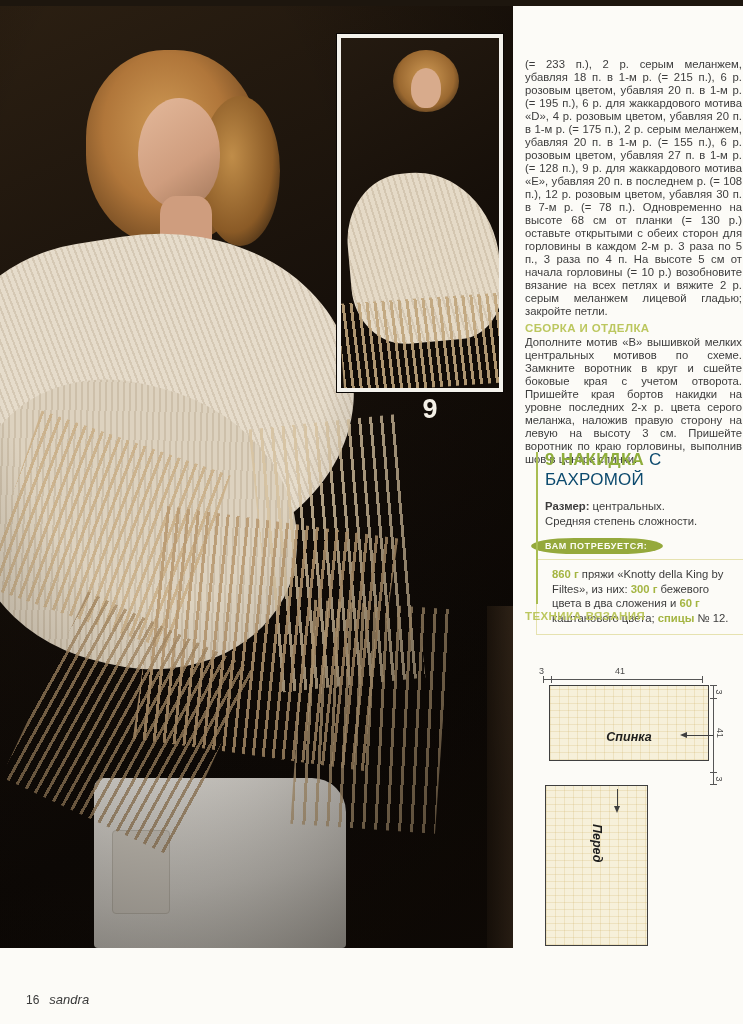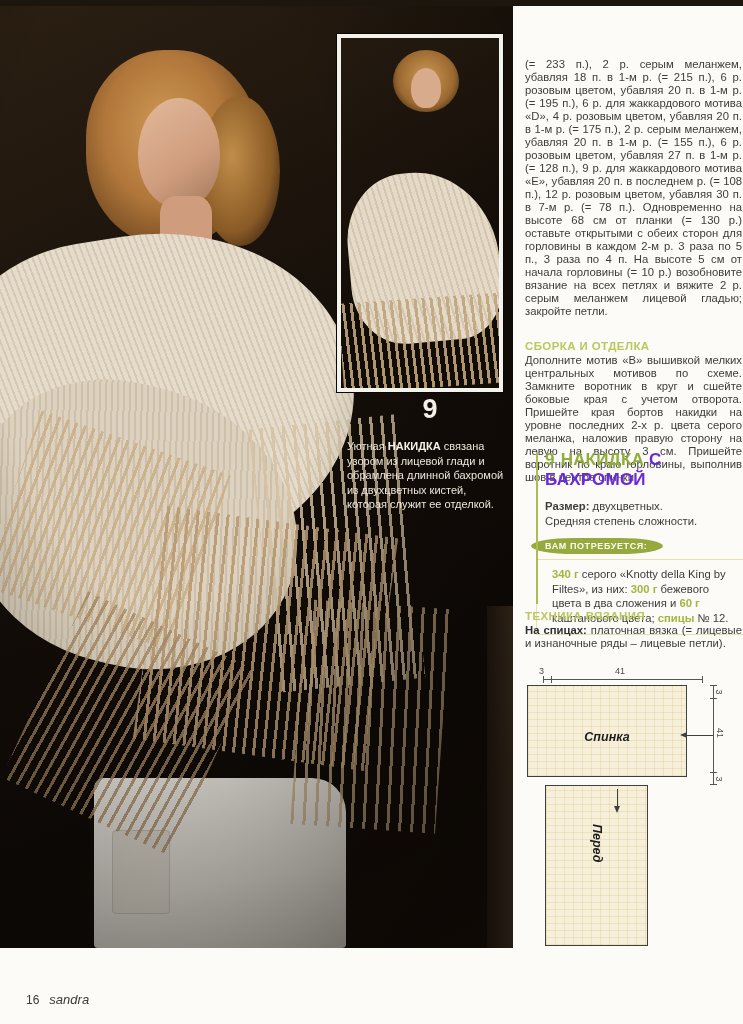--- a/index.html
+++ b/index.html
@@ -80,29 +80,29 @@
   .photo-caption { position:absolute; left:347px; top:433px; width:158px;
     font-size:11px; line-height:14.6px; color:#ece6da; }
   .photo-caption b { color:#f6f2e9; }
 
   
   .right-col { position:absolute; left:525px; top:58px; width:217px; height:960px; }
   .body-text { font-size:11.3px; line-height:13px; text-align:justify; }
   .body-text b { color:#2f2f2f; }
   .collar-p { margin-top:0px; }
   .sec-heading { font-size:11.5px; font-weight:bold; letter-spacing:.4px;
-    color:#bcc75f; margin:22px 0 2px 0; }
+    color:#bcc75f; margin:4px 0 2px 0; }
 
   .pattern-block { position:absolute; left:0; top:392px; width:217px; }
   .green-rule { position:absolute; left:11px; top:2px; width:2px; height:152px; background:#a9bd52; }
   .pattern-content { margin-left:20px; }
   .pattern-title { font-size:17px; letter-spacing:.2px; margin-bottom:9px; }
   .pattern-title .num { color:#8fae3c; font-weight:bold; margin-right:6px; }
   .pattern-title .strong { color:#8fae3c; font-weight:bold; }
-  .pattern-title .rest { color:#6d28d9; font-weight:bold; }
+  .pattern-title .rest { color:#0c4a6e; font-weight:normal; }
   .meta-line { font-size:11.3px; line-height:15px; }
   .badge { display:inline-block; margin:9px 0 0 -14px; padding:3px 16px 3px 14px;
     background:#95a93c; color:#fdfdf6; font-size:9px; font-weight:bold;
     letter-spacing:.6px; border-radius:60px / 11px; }
   .materials-box { margin:5px 0 0 -9px; width:208px;
     border:1px solid #e6e2b0; padding:7px 2px 9px 15px;
     font-size:11.3px; line-height:14.6px; }
   .grn { color:#a4b542; font-weight:bold; }
 
   .technique-block { position:absolute; left:0; top:552px; width:217px; }
@@ -117,21 +117,21 @@
       repeating-linear-gradient(0deg, rgba(201,168,84,.20) 0 1px, rgba(0,0,0,0) 1px 7px),
       repeating-linear-gradient(90deg, rgba(201,168,84,.20) 0 1px, rgba(0,0,0,0) 1px 9px);
   }
   .dim-label { position:absolute; }
   .lab-3tl { left:14px; top:0px; }
   .lab-71 { left:90px; top:0px; }
   .dim-top { position:absolute; left:18px; top:13px; width:160px; height:1px; background:#555; }
   .dim-top:before, .dim-top:after { content:""; position:absolute; top:-3px; width:1px; height:7px; background:#555; }
   .dim-top:before { left:0; } .dim-top:after { right:0; }
   .tick-3 { position:absolute; left:26px; top:10px; width:1px; height:7px; background:#555; }
-  .back-rect { position:absolute; left:2px; top:19px; width:160px; height:92px;
+  .back-rect { position:absolute; left:24px; top:19px; width:160px; height:76px;
     border:1px solid #3f3f3f; }
   .back-label { position:absolute; left:0; top:44px; width:100%; text-align:center;
     font-size:12.5px; font-weight:bold; font-style:italic; color:#1d1d1d; }
   .arrow-left-line { position:absolute; left:160px; top:69px; width:28px; height:1px; background:#3f3f3f; }
   .arrow-left-head { position:absolute; left:155px; top:66px; width:0; height:0;
     border-top:3.5px solid rgba(0,0,0,0); border-bottom:3.5px solid rgba(0,0,0,0);
     border-right:7px solid #3f3f3f; }
   .dim-right { position:absolute; left:188px; top:19px; width:1px; height:100px; background:#555; }
   .dim-right:before, .dim-right:after { content:""; position:absolute; left:-3px; width:7px; height:1px; background:#555; }
   .dim-right:before { top:0; } .dim-right:after { bottom:0; }
@@ -188,45 +188,43 @@
         <div class="inset-hair"></div>
         <div class="inset-face"></div>
         <div class="inset-shawl">
             <div class="knit-tex"></div>
           </div>
         <div class="inset-fringe"></div>
       </div>
     </div>
 
     <div class="caption-number">9</div>
-    <div class="photo-caption"><span>Уютная </span><b>НАКИДКА</b><span> связана узором из лицевой глади и обрамлена длинной бахромой из двухцветных кистей, которая служит ее отделкой.</span></div>
   </div>
 
   <div class="right-col">
 
     <div>
       <p class="body-text">(= 233 п.), 2 р. серым меланжем, убавляя 18 п. в 1-м р. (= 215 п.), 6 р. розовым цветом, убавляя 20 п. в 1-м р. (= 195 п.), 6 р. для жаккардового мотива «D», 4 р. розовым цветом, убавляя 20 п. в 1-м р. (= 175 п.), 2 р. серым меланжем, убавляя 20 п. в 1-м р. (= 155 п.), 6 р. розовым цветом, убавляя 27 п. в 1-м р. (= 128 п.), 9 р. для жаккардового мотива «Е», убавляя 20 п. в последнем р. (= 108 п.), 12 р. розовым цветом, убавляя 30 п. в 7-м р. (= 78 п.). Одновременно на высоте 68 см от планки (= 130 р.) оставьте открытыми с обеих сторон для горловины в каждом 2-м р. 3 раза по 5 п., 3 раза по 4 п. На высоте 5 см от начала горловины (= 10 р.) возобновите вязание на всех петлях и вяжите 2 р. серым меланжем лицевой гладью; закройте петли.</p>
       <h4 class="sec-heading">СБОРКА И ОТДЕЛКА</h4>
       <p class="body-text">Дополните мотив «В» вышивкой мелких центральных мотивов по схеме. Замкните воротник в круг и сшейте боковые края с учетом отворота. Пришейте края бортов накидки на уровне последних 2-х р. цвета серого меланжа, наложив правую сторону на левую на высоту 3 см. Пришейте воротник по краю горловины, выполнив шов в центре спинки.</p>
     </div>
 
     <div class="pattern-block">
       <div class="green-rule"></div>
       <div class="pattern-content">
         <div class="pattern-title"><span class="num">9</span><span class="strong">НАКИДКА</span> <span class="rest">С БАХРОМОЙ</span></div>
-        <div class="meta-line"><b>Размер:</b><span> двухцветных.</span></div>
+        <div class="meta-line"><b>Размер:</b><span> центральных.</span></div>
         <div class="meta-line">Средняя степень сложности.</div>
         <div class="badge">ВАМ ПОТРЕБУЕТСЯ:</div>
-        <div class="materials-box"><span class="grn">340 г</span><span> серого «Knotty della King by Filtes», из них: </span><span class="grn">300 г</span><span> бежевого цвета в два сложения и </span><span class="grn">60 г</span><span> каштанового цвета; </span><span class="grn">спицы</span><span> № 12.</span></div>
+        <div class="materials-box"><span class="grn">860 г</span><span> пряжи «Knotty della King by Filtes», из них: </span><span class="grn">300 г</span><span> бежевого цвета в два сложения и </span><span class="grn">60 г</span><span> каштанового цвета; </span><span class="grn">спицы</span><span> № 12.</span></div>
       </div>
     </div>
 
     <div class="technique-block">
       <h4 class="sec-heading">ТЕХНИКА ВЯЗАНИЯ</h4>
-      <p class="body-text"><b>На спицах:</b><span> платочная вязка (= лицевые и изнаночные ряды – лицевые петли).</span></p>
     </div>
 
     <div class="diagram">
       <span class="dim-label lab-3tl">3</span>
       <span class="dim-label lab-71">41</span>
       <div class="dim-top"></div>
       <div class="tick-3"></div>
 
       <div class="back-rect speckle">
         <div class="back-label">Спинка</div>

